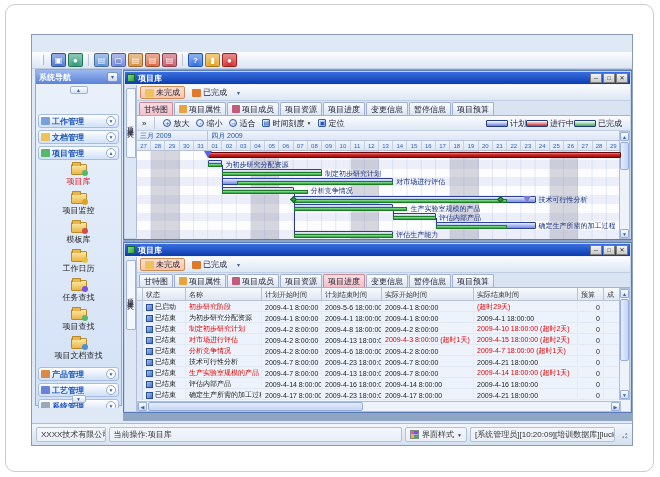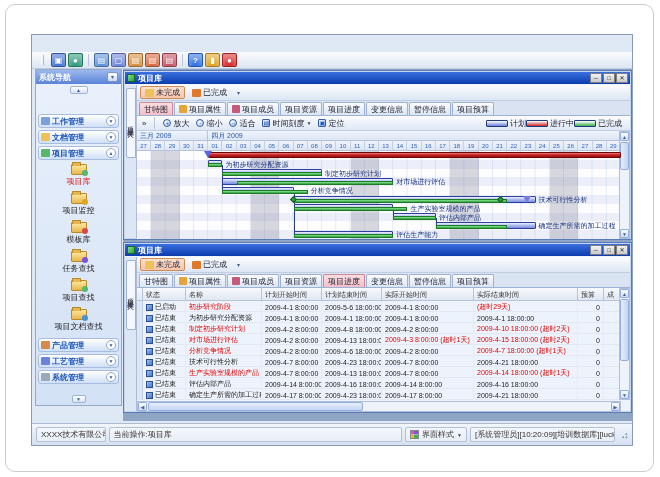--- a/index.html
+++ b/index.html
@@ -171,20 +171,26 @@
     <div class="fold">
               <span class="dot" style="background:#e0a21f;"></span>
             </div>
     <div class="silabel ">项目监控</div>
           </div>
           <div class="sitem">
     <div class="fold">
               <span class="dot" style="background:#d84a4a;"></span>
             </div>
     <div class="silabel ">模板库</div>
+          </div>
+          <div class="sitem">
+    <div class="fold">
+              <span class="dot" style="background:#e8c43c;"></span>
+            </div>
+    <div class="silabel ">工作日历</div>
           </div>
           <div class="sitem">
     <div class="fold">
               <span class="dot" style="background:#7a54e0;"></span>
             </div>
     <div class="silabel ">任务查找</div>
           </div>
           <div class="sitem">
     <div class="fold">
               <span class="dot" style="background:#56b86a;"></span>

